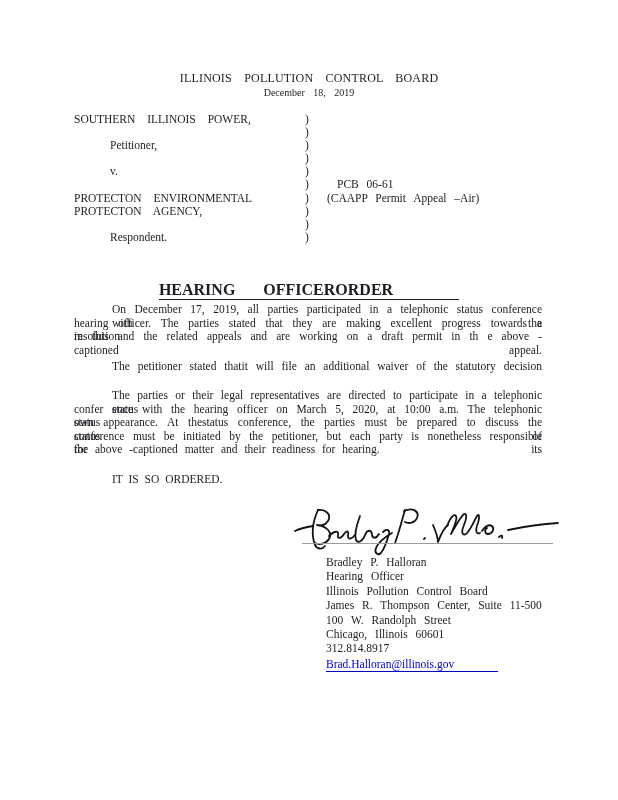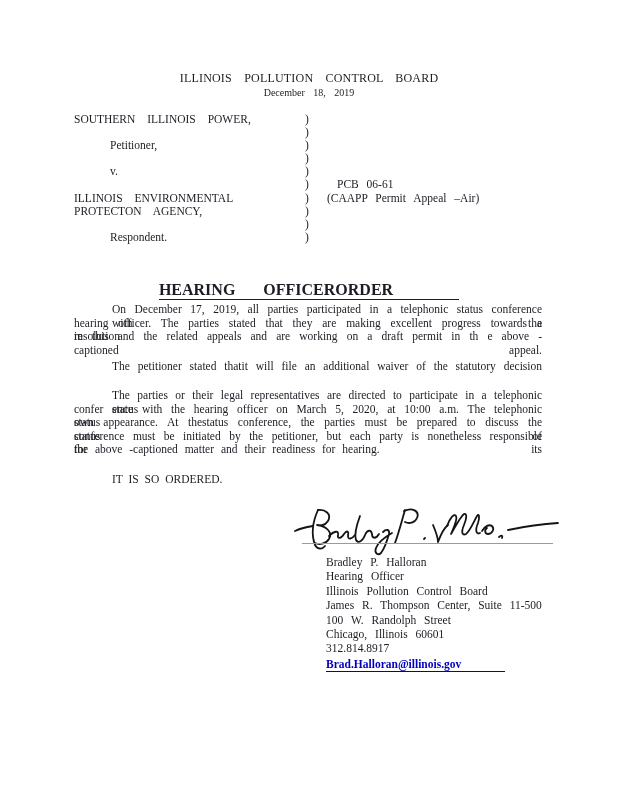--- a/index.html
+++ b/index.html
@@ -28,21 +28,21 @@
   .line{height:13.5px;}
   .line.just{text-align:justify;text-align-last:justify;}
   .line.find{padding-left:38px;}
   .closing{margin-top:13px;padding-left:38px;word-spacing:3px;}
   
   .sig{position:absolute;left:292px;top:503px;}
   .sigline{position:absolute;left:302px;top:543px;width:251px;height:1px;background:#9b9b9b;}
   .contact{position:absolute;left:326px;top:555px;font-size:11.5px;line-height:14.4px;word-spacing:5px;}
   .contact .line{height:14.4px;}
   .email{display:inline-block;color:#0000c0;text-decoration:none;border-bottom:1px solid #0000c0;
-         padding-right:44px;line-height:13px;margin-top:2px;font-weight:bold;}
+         padding-right:44px;line-height:13px;margin-top:2px;}
 </style>
 </head>
 <body>
 
 <div class="page">
 
   <div class="header">
     <div class="h1">ILLINOIS POLLUTION CONTROL BOARD</div>
     <div class="h2">December 18, 2019</div>
   </div>
@@ -72,21 +72,21 @@
       <span class="cl ind">v.</span>
       <span class="cp">)</span>
       <span class="cr"></span>
     </div>
     <div class="crow">
       <span class="cl"></span>
       <span class="cp">)</span>
       <span class="cr pcb">PCB 06-61</span>
     </div>
     <div class="crow">
-      <span class="cl">ILLINOIS ENVIRONMENTAL</span>
+      <span class="cl">PROTECTON ENVIRONMENTAL</span>
       <span class="cp">)</span>
       <span class="cr">(CAAPP Permit Appeal –Air)</span>
     </div>
     <div class="crow">
       <span class="cl">PROTECTON AGENCY,</span>
       <span class="cp">)</span>
       <span class="cr"></span>
     </div>
     <div class="crow">
       <span class="cl"></span>

